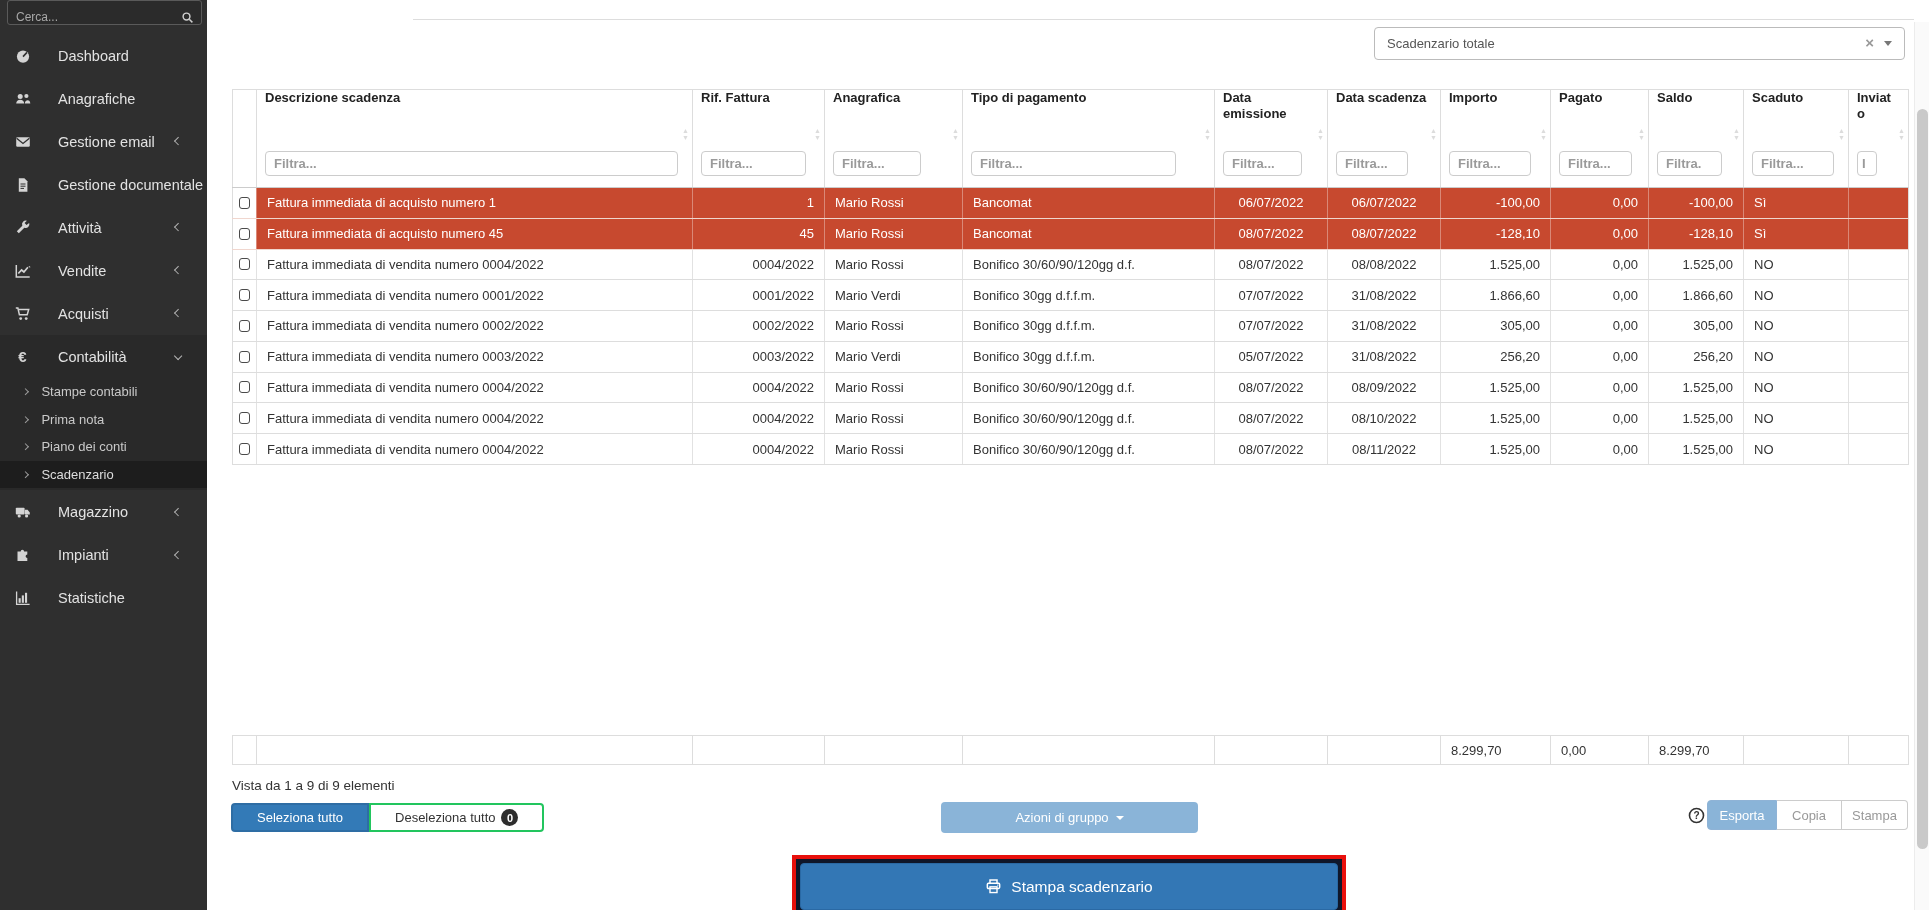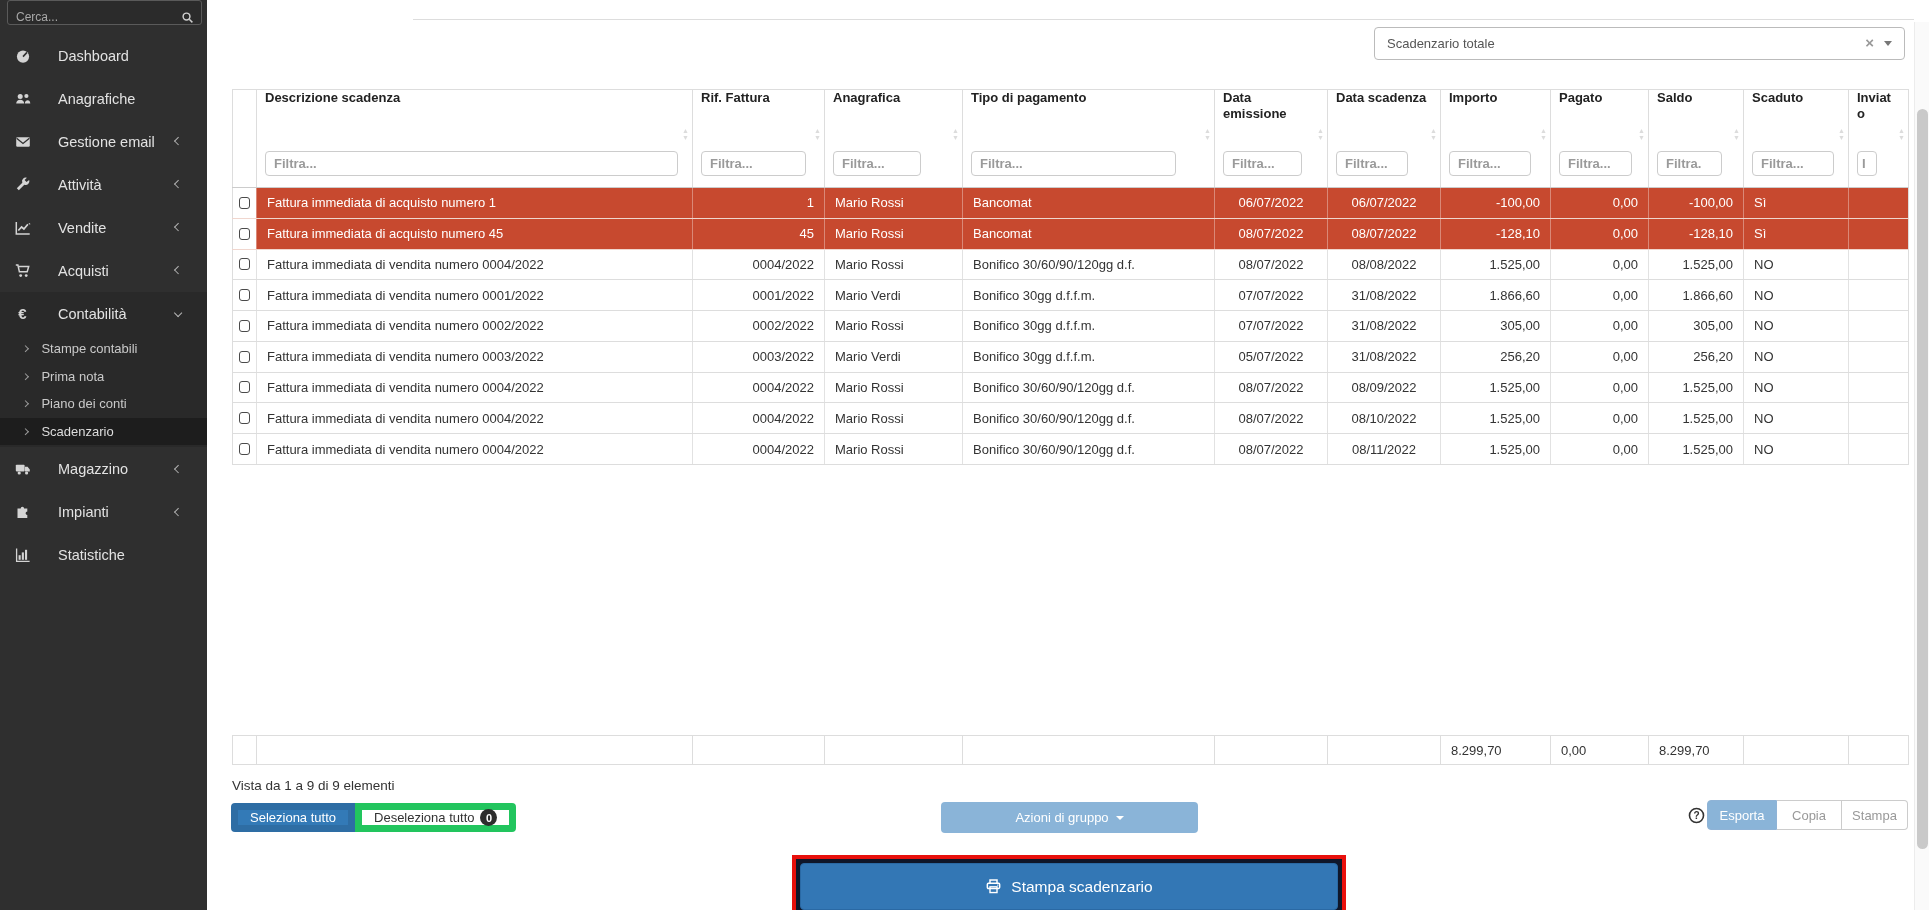--- a/index.html
+++ b/index.html
@@ -68,22 +68,22 @@
   .tr.danger{border-bottom-color:#f0d6ce}
   .cb input{appearance:none;-webkit-appearance:none;width:11px;height:12px;border:1.4px solid #4a4a4a;
     border-radius:3px;background:#fff;margin:0;cursor:pointer}
   .totals{position:absolute;left:0;top:646px;width:1677px;height:30px;border-top:1px solid #ddd;
     border-bottom:1px solid #ddd;border-right:1px solid #ddd;box-sizing:border-box;background:#fff}
   .totals .td{border-left:1px solid #ddd}
 
   
   .info{position:absolute;left:25px;top:764px;font-size:13.5px;color:#333}
   .left-btns{position:absolute;left:24px;top:789px;display:flex}
-  .btn{font-size:13px;height:29px;display:flex;align-items:center;border:7px solid #22c55e;
-    background:#fff;color:#333;padding:0 12px;cursor:pointer}
+  .btn{font-size:13px;height:29px;display:flex;align-items:center;border:2px solid #22c55e;
+    background:#fff;color:#333;padding:0 24px;cursor:pointer}
   .btn.sel-all{background:var(--primary);border-color:#2e6da4;color:#fff;border-radius:4px 0 0 4px}
   .btn.desel{border-radius:0 4px 4px 0}
   .badge{background:#2d2d2d;color:#fff;border-radius:50%;width:17px;height:17px;display:flex;
     align-items:center;justify-content:center;font-size:11px;font-weight:bold;margin-left:6px}
   .group-btn{position:absolute;left:734px;top:788px;width:257px;height:31px;background:var(--light);
     border:none;border-radius:4px;color:#fff;font-size:13px;display:flex;align-items:center;
     justify-content:center;cursor:pointer}
   .car{width:0;height:0;border-left:4px solid transparent;border-right:4px solid transparent;
     border-top:4px solid #fff;margin-left:7px}
   .help{position:absolute;left:1481px;top:793px;width:17px;height:17px;color:#333;cursor:pointer}
@@ -144,20 +144,29 @@
             <rect x="1.2" y="3.2" width="13.6" height="9.6" rx="1.2"></rect>
             <path d="M1.6 4.2 8 9.4l6.4-5.2" fill="none" stroke="#2f2f2f" stroke-width="1.3"></path>
           </svg>
         </span>
         <span class="nav-label">Gestione email</span>
         <span class="chev left"></span>
       </div>
       <div class="nav-item">
         <span class="nav-icon">
           <svg viewBox="0 0 16 16" fill="currentColor">
+            <path d="M3.8 1.2h5.6l3 3v10.6H3.8z"></path>
+            <path d="M5.5 7h5M5.5 9.2h5M5.5 11.4h3.5" stroke="#2f2f2f" stroke-width="1" fill="none"></path>
+          </svg>
+        </span>
+        <span class="nav-label">Gestione documentale</span>
+      </div>
+      <div class="nav-item">
+        <span class="nav-icon">
+          <svg viewBox="0 0 16 16" fill="currentColor">
             <path d="M14.2 3.1a3.7 3.7 0 0 1-4.9 4.6l-5.5 5.5-2-2 5.5-5.5a3.7 3.7 0 0 1 4.6-4.9L9.6 3.1l1.9 1.9z"></path>
           </svg>
         </span>
         <span class="nav-label">Attività</span>
         <span class="chev left"></span>
       </div>
       <div class="nav-item">
         <span class="nav-icon">
           <svg viewBox="0 0 16 16" fill="currentColor">
             <path d="M1.3 2v12h13.4" fill="none" stroke="currentColor" stroke-width="1.5"></path>

